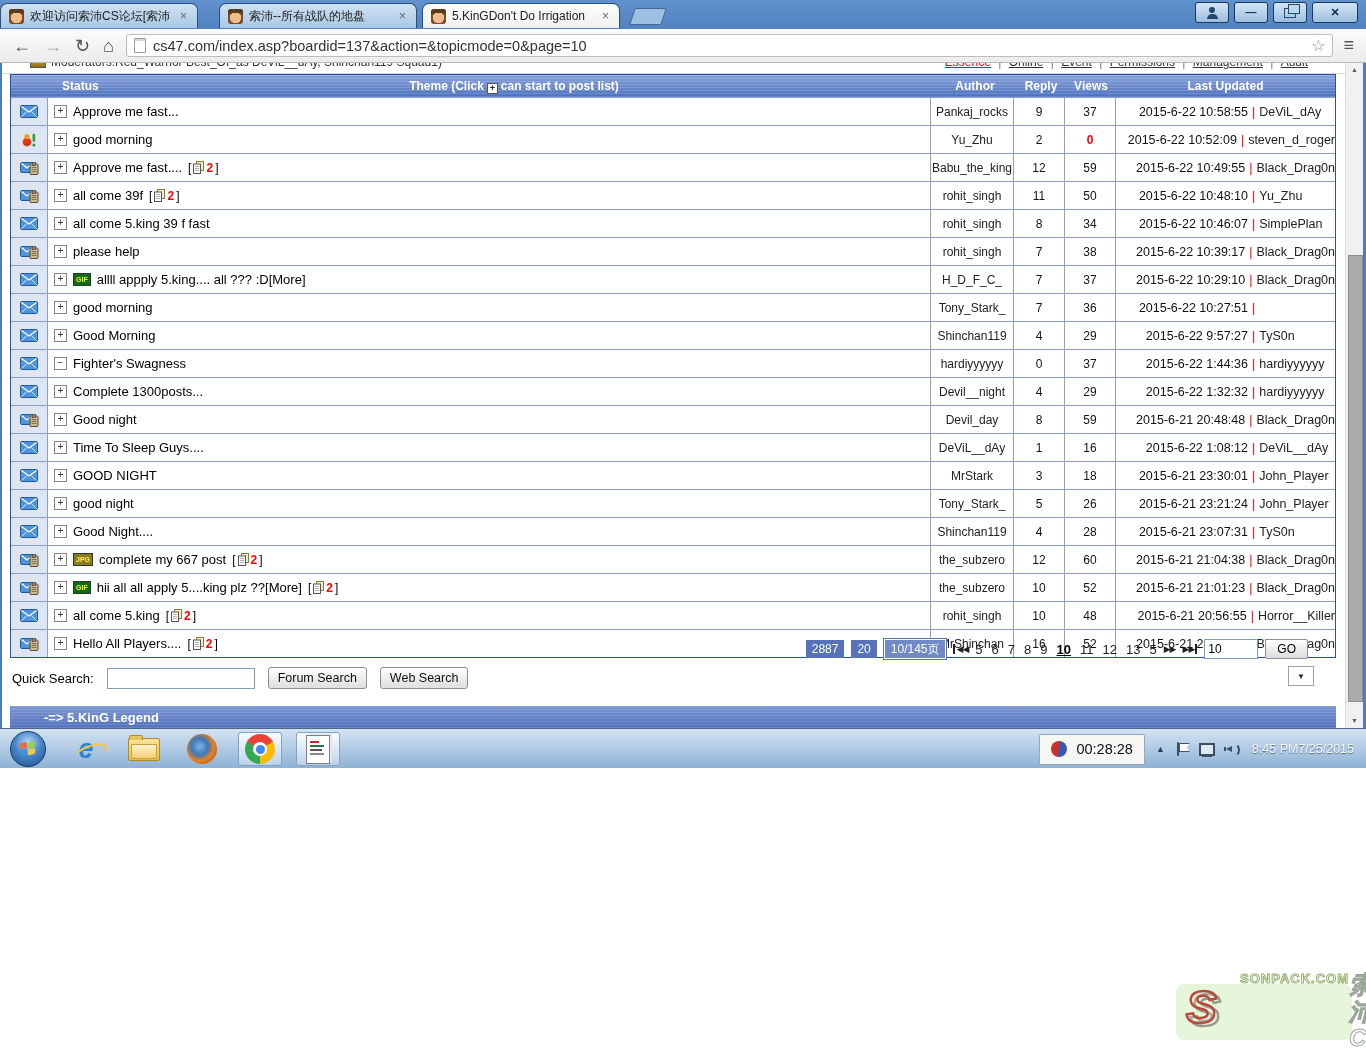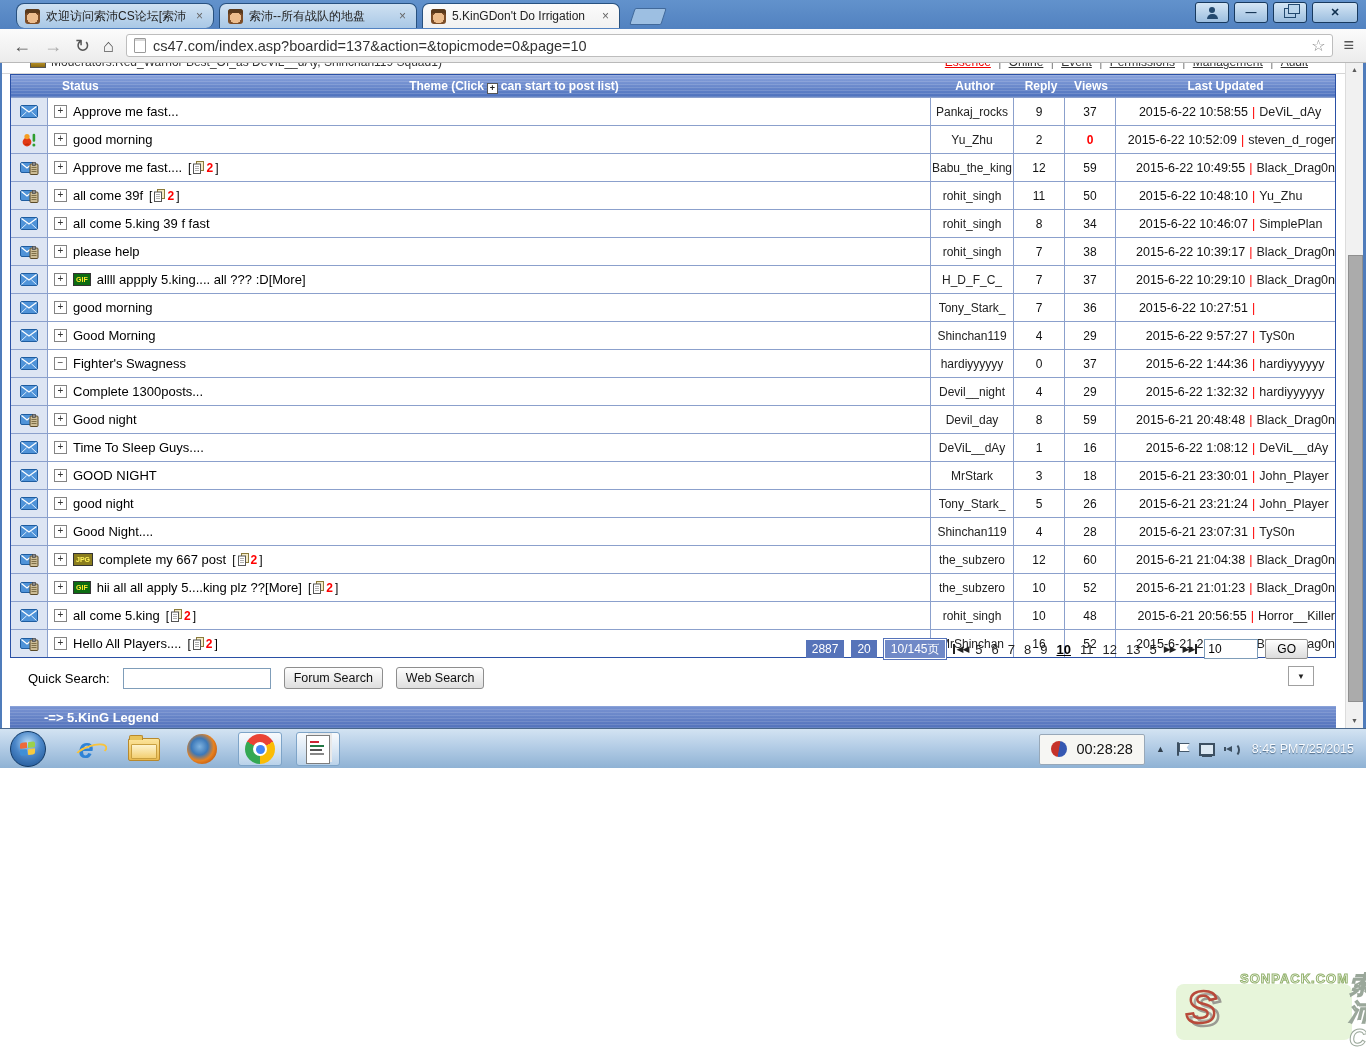--- a/index.html
+++ b/index.html
@@ -99,21 +99,21 @@
   .pg-box.b3{background:#7089c7;border:1px solid #fff;outline:1px solid #5673b9;}
   .pg-arrow{font-size:9px;color:#222;letter-spacing:-1px;cursor:pointer;}
   .pg-arrow.first{border-left:2px solid #222;padding-left:1px;}
   .pg-arrow.last{border-right:2px solid #222;padding-right:1px;}
   .pg-num{color:#222;cursor:pointer;text-decoration:none;}
   .pg-num.current{font-weight:bold;text-decoration:underline;color:#000;}
   .jump-input{width:46px;height:16px;border:1px solid #7f9db9;font-size:12px;padding:1px 3px;font-family:"Liberation Sans",sans-serif;}
   .go-btn{border:1px solid #909090;background:linear-gradient(#fff,#dcdcdc);border-radius:2px;
     font-size:12px;padding:2px 11px;font-family:"Liberation Sans",sans-serif;cursor:pointer;}
 
-  .quicksearch{position:absolute;top:605px;left:28px;display:flex;align-items:center;gap:13px;font-size:13px;color:#000;}
+  .quicksearch{position:absolute;top:605px;left:12px;display:flex;align-items:center;gap:13px;font-size:13px;color:#000;}
   .qs-input{width:140px;height:17px;border:1px solid #7f9db9;font-size:12px;padding:1px 3px;}
   .qs-btn{border:1px solid #8e8e8e;background:linear-gradient(#fefefe,#dedede);border-radius:3px;
     font-size:12.5px;padding:3px 9px;font-family:"Liberation Sans",sans-serif;cursor:pointer;color:#111;}
   .mini-select{position:absolute;top:604px;right:32px;width:24px;height:18px;background:#fff;
     border:1px solid #a0a0a0;display:flex;align-items:center;justify-content:center;font-size:8px;color:#222;cursor:pointer;}
 
   .legendbar{position:absolute;top:644px;left:10px;width:1326px;height:22px;box-sizing:border-box;
     background:repeating-linear-gradient(180deg, rgba(255,255,255,.12) 0 1px, rgba(255,255,255,0) 1px 3px),
                linear-gradient(#7b95d3,#5272bb);
     color:#fff;font-weight:bold;font-size:13px;display:flex;align-items:center;padding-left:34px;}
@@ -186,21 +186,21 @@
   .wm-l1{font-size:13px;font-weight:bold;letter-spacing:1px;color:rgba(255,255,255,.1);-webkit-text-stroke:1px #93b26d;}
   .wm-l2{font-size:24px;font-weight:bold;font-style:italic;color:rgba(255,255,255,.12);-webkit-text-stroke:1px #9aa79a;letter-spacing:2px;}
 </style>
 </head>
 <body>
 
 <div class="screen">
 
   <div class="chrome-frame">
     <div class="tabstrip" id="tabstrip">
-        <div class="tab inactive" style="left: 16px; width: 198px; z-index: 2; border-radius: 8px;">
+        <div class="tab inactive" style="left: 0; width: 198px; z-index: 2;">
           <span class="favicon"></span>
           <span class="tab-title">欢迎访问索沛CS论坛[索沛</span>
           <span class="tab-close">×</span>
         </div>
         <div class="tab inactive" style="left: 219px; width: 198px; z-index: 2;">
           <span class="favicon"></span>
           <span class="tab-title">索沛--所有战队的地盘</span>
           <span class="tab-close">×</span>
         </div>
         <div class="tab active" style="left: 422px; width: 198px; z-index: 3;">

